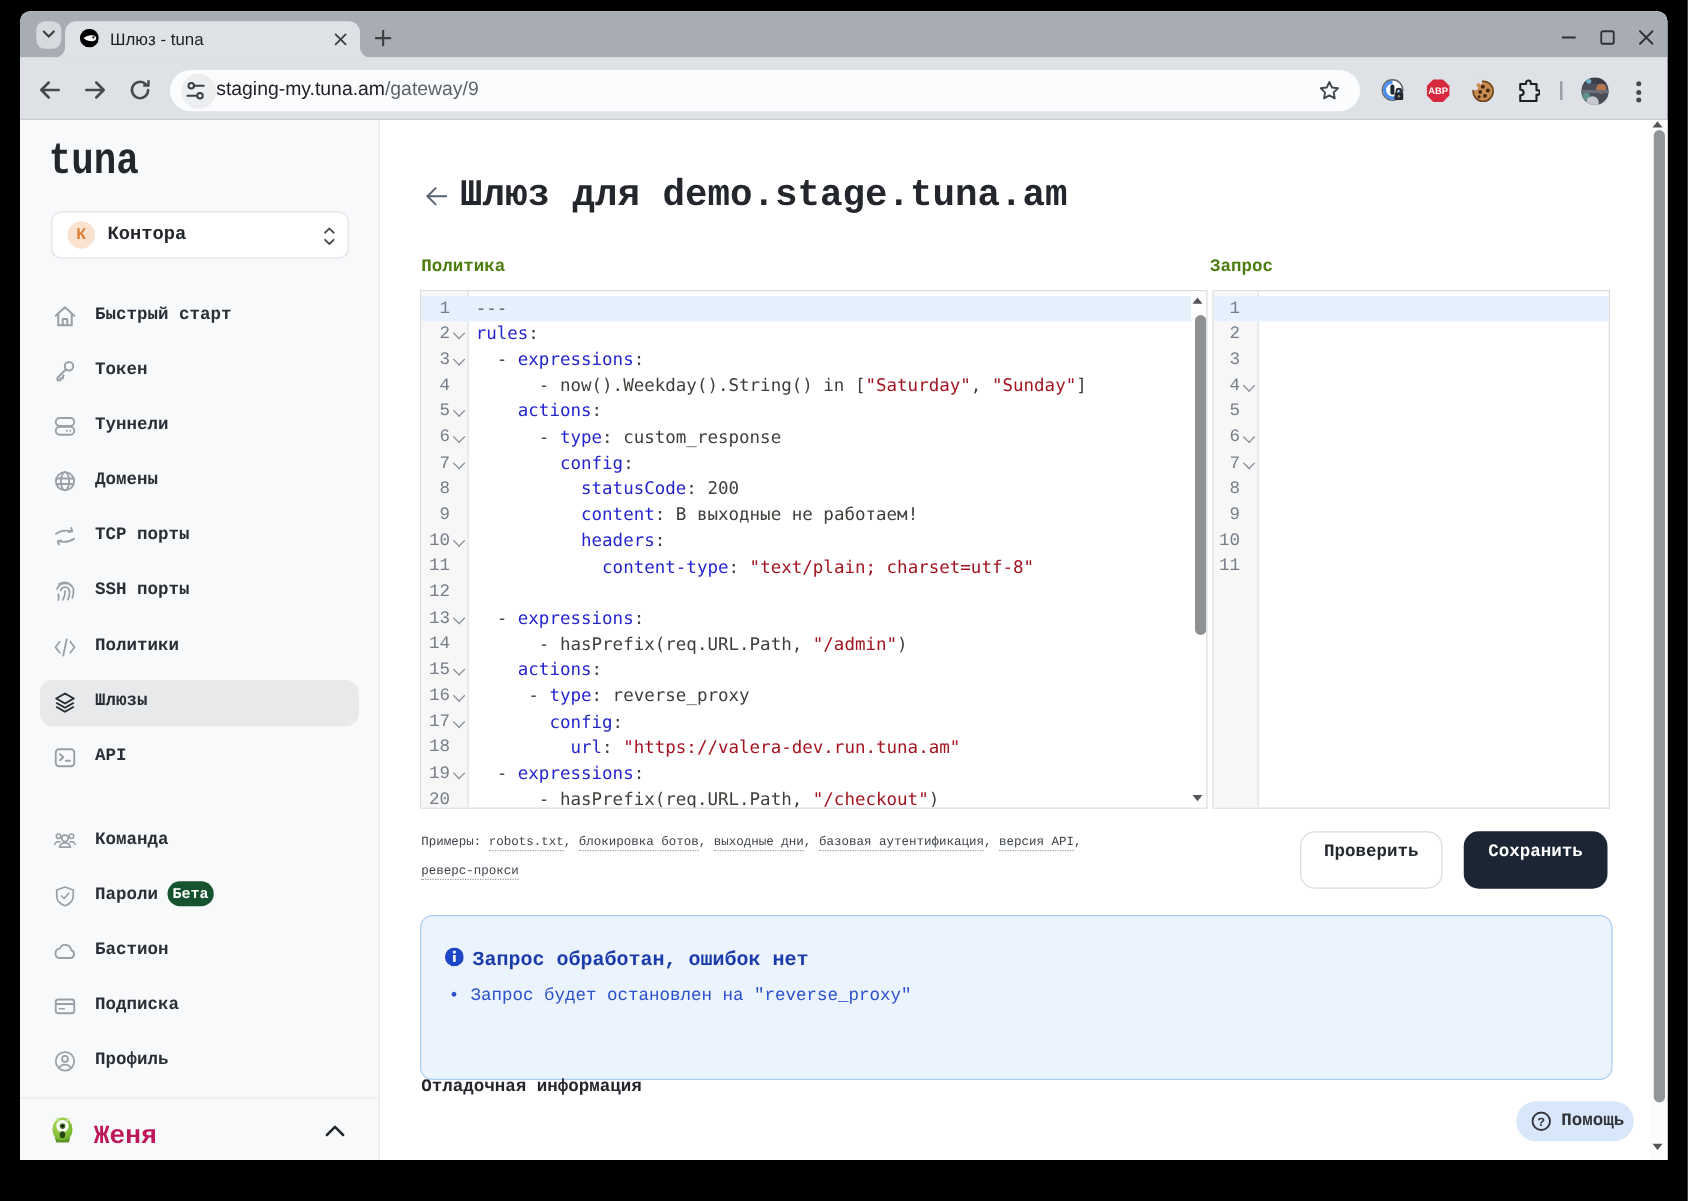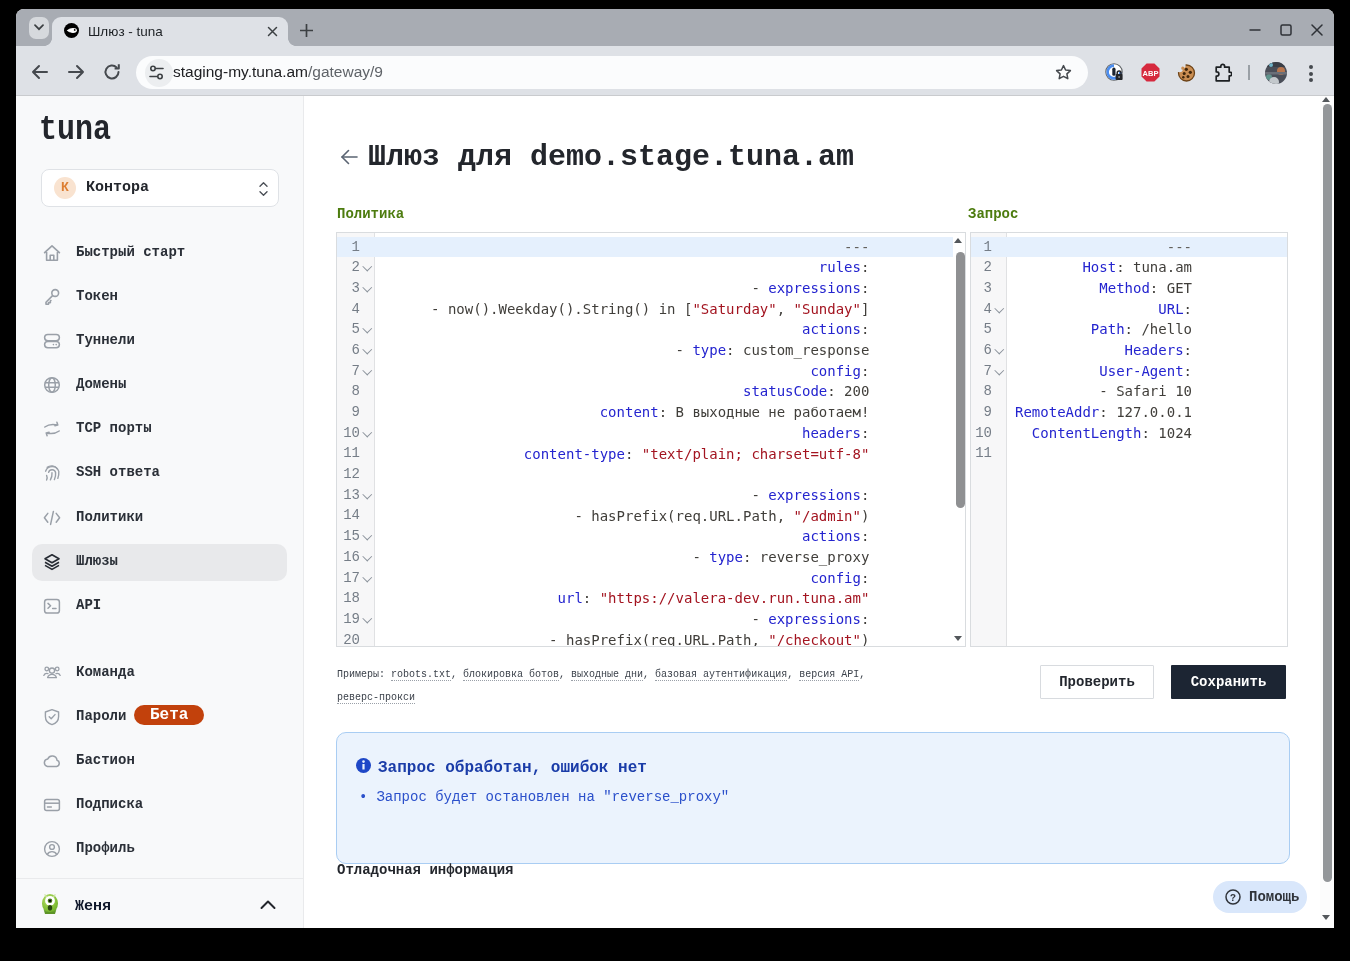--- a/index.html
+++ b/index.html
@@ -33,48 +33,48 @@
     border:1px solid #dfe2e6; border-radius:8px; }
   #orgsel .oc { position:absolute; left:12px; top:7px; width:22px; height:22px; border-radius:50%;
      background:#f9e3d0; color:#dd7e32; font-size:13px; font-weight:bold; text-align:center; line-height:22px; }
   #orgsel .on { position:absolute; left:44px; top:9px; font-size:15px; font-weight:bold; color:#23262c; }
   .nav { position:absolute; left:0; width:287px; height:37px; }
   .nav .ic { position:absolute; left:26px; top:8px; width:20px; height:20px; }
   .nav .tx { position:absolute; left:60px; top:9px; font-size:14px; font-weight:bold; color:#2a2f37; }
   .nav.sel { left:16px; width:255px; border-radius:10px; background:#e8e9eb; }
   .nav.sel .ic { left:10px; }
   .nav.sel .tx { left:44px; }
-  #beta { position:absolute; left:58px; top:-3px; height:20px; padding:0 16px; border-radius:10px;
-    background:#c2410c; color:#fff; font-size:16px; font-weight:bold; line-height:20px; }
+  #beta { position:absolute; left:58px; top:-3px; height:20px; padding:0 4px; border-radius:10px;
+    background:#14532d; color:#fff; font-size:12px; font-weight:bold; line-height:20px; }
   #userrow { position:absolute; left:0; top:782px; width:287px; height:50px; border-top:1px solid #e9eaec; }
   
   #main { position:absolute; left:288px; top:0; width:1030px; height:832px; background:#fff; }
   #backarr { position:absolute; left:36px; top:53px; width:18px; height:16px; }
   #title { position:absolute; left:64px; top:44px; font-size:30px; font-weight:bold; color:#23262c; }
   .collabel { position:absolute; top:110px; font-size:14px; font-weight:bold; color:#4d7c0f; }
   
   .ed { position:absolute; top:136px; height:415px; border:1px solid #d9dcdf; background:#fff; overflow:hidden; }
   .gutbg { position:absolute; left:0; top:0; height:100%; background:#f7f7f8; border-right:1px solid #e0e1e3; }
   .actline { position:absolute; left:0; top:3.5px; width:100%; height:20.7px; background:#e5f0fd; }
   .gutnums { position:absolute; top:3.5px; font-size:14px; line-height:20.7px; color:#757d87; text-align:right; }
   .gutnums div { position:relative; height:20.7px; }
   .gutnums .fold::after { content:""; position:absolute; width:5.5px; height:5.5px;
     border-right:1.3px solid #8b929b; border-bottom:1.3px solid #8b929b; transform:rotate(45deg);
     right:-10px; top:6px; }
-  .codepre { position:absolute; top:3.5px; font-size:14px; line-height:20.7px; color:#403e3a; white-space:pre;text-align:right; }
+  .codepre { position:absolute; top:3.5px; font-size:14px; line-height:20.7px; color:#403e3a; white-space:pre; }
   .k { color:#2424cf; } .s { color:#a31420; } .m { color:#63615c; }
   
   .edsb { position:absolute; right:0; top:0; width:12px; height:100%; background:#fff; }
   .edsb .th { position:absolute; left:2.5px; top:19px; width:9px; height:256px; border-radius:5px; background:#8f9092; }
   .tri-u { width:0; height:0; border-left:4.5px solid transparent; border-right:4.5px solid transparent; border-bottom:5.5px solid #53575b; }
   .tri-d { width:0; height:0; border-left:4.5px solid transparent; border-right:4.5px solid transparent; border-top:5.5px solid #53575b; }
   
   #primery { position:absolute; left:33px; top:567px; width:560px; font-size:10px; line-height:23px; color:#3c424b; }
   #primery a { color:#3c424b; text-decoration:none; border-bottom:1.4px dotted #9aa0a8; }
-  .btn { position:absolute; top:569px; height:34px; border-radius:1px; font-size:14px; font-weight:bold;
+  .btn { position:absolute; top:569px; height:46px; border-radius:12px; font-size:14px; font-weight:bold;
      text-align:center; line-height:34px; }
   #btncheck { left:736px; width:114px; background:#fff; border:1px solid #d8dbdf; color:#23272e; line-height:32px; }
   #btnsave { left:867px; width:115px; background:#1c2533; color:#fff; }
   #infobox { position:absolute; left:32px; top:636px; width:954px; height:132px; background:#ebf3fd;
      border:1px solid #a9cdf3; border-radius:10px; }
   #infohead { position:absolute; left:41px; top:26px; font-size:16px; font-weight:bold; color:#1a3ca8; }
   #infobox ul { position:absolute; left:22px; top:54px; list-style:none; font-size:14px; line-height:20px; color:#2b50cb; }
   #infobox li::before { content:"\2022"; margin-right:9px; }
   #debug { position:absolute; left:33px; top:766px; font-size:14px; font-weight:bold; color:#23262c; }
   #help { position:absolute; left:909px; top:785px; width:94px; height:32px; border-radius:16px; background:#d9e7fb; }
@@ -242,21 +242,21 @@
             <span class="tx">TCP порты</span>
           </div>
           <div class="nav" style="top:359.4px">
             <svg class="ic" viewBox="0 0 20 20">
               <path d="M5.2 4.4 A7 7 0 0 1 15.3 5.8" fill="none" stroke="#9aa0a8" stroke-width="1.4" stroke-linecap="round"></path>
               <path d="M3.6 8.2 A7 7 0 0 1 16.8 8.4 C17 11 16.6 13.4 15.8 15.4" fill="none" stroke="#9aa0a8" stroke-width="1.4" stroke-linecap="round"></path>
               <path d="M6.6 9.4 A3.6 3.6 0 0 1 13.6 9.6 C13.8 12 13.4 14.6 12.4 16.6" fill="none" stroke="#9aa0a8" stroke-width="1.4" stroke-linecap="round"></path>
               <path d="M10 9.8 C10.2 12.2 9.6 14.8 8.4 16.8" fill="none" stroke="#9aa0a8" stroke-width="1.4" stroke-linecap="round"></path>
               <path d="M4.6 12.4 C5.4 14 5.2 15.6 4.6 17" fill="none" stroke="#9aa0a8" stroke-width="1.4" stroke-linecap="round"></path>
             </svg>
-            <span class="tx">SSH ответа</span>
+            <span class="tx">SSH порты</span>
           </div>
           <div class="nav" style="top:403.5px">
             <svg class="ic" viewBox="0 0 20 20">
               <path d="M5.8 5.4 L2.4 9.8 L5.8 14.2 M14.2 5.4 L17.6 9.8 L14.2 14.2 M11.4 3.4 L8.6 16.4" fill="none" stroke="#9aa0a8" stroke-width="1.5" stroke-linecap="round" stroke-linejoin="round"></path>
             </svg>
             <span class="tx">Политики</span>
           </div>
           <div class="nav sel" style="top:447.6px">
             <svg class="ic" viewBox="0 0 20 20">
               <path d="M10 2.8 L17 6.8 L10 10.8 L3 6.8 Z" fill="none" stroke="#262b33" stroke-width="1.6" stroke-linejoin="round"></path>
@@ -324,21 +324,21 @@
           </radialGradient>
             </defs>
           <ellipse cx="11" cy="10.5" rx="8" ry="9.5" fill="url(#mk)"></ellipse>
           <path d="M4.5 16 C6 20 16 20 17.5 16 L16 21 H6 Z" fill="#5d9427"></path>
           <circle cx="11" cy="7.8" r="4.9" fill="#fff"></circle>
           <circle cx="11" cy="7.8" r="2.3" fill="#49761c"></circle>
           <circle cx="11" cy="7.8" r="1.1" fill="#000"></circle>
           <ellipse cx="11" cy="14.8" rx="2.2" ry="2.8" fill="#28470f"></ellipse>
           <path d="M6 1.8 L7.2 3.4 M16 1.8 L14.8 3.4" stroke="#cfe6a8" stroke-width="1.4" stroke-linecap="round"></path>
         </svg>
-        <div class="abs" style="left:59px;top:19px;font-size:15px;font-weight:bold;color:#0f172a">Женя</div>
+        <div class="abs" style="left:59px;top:19px;font-size:21px;font-weight:bold;color:#be185d">Женя</div>
         <svg class="abs" style="left:244px;top:21px" width="16" height="10" viewBox="0 0 16 10">
             <path d="M1.5 8 L8 1.5 L14.5 8" fill="none" stroke="#23262c" stroke-width="2" stroke-linecap="round" stroke-linejoin="round"></path>
           </svg>
       </div>
     </div>
     <div id="main">
       <svg id="backarr" viewBox="0 0 18 16">
           <path d="M17 8 L2 8" fill="none" stroke="#5a6472" stroke-width="1.6" stroke-linecap="round"></path>
           <path d="M8.5 1.5 L2 8 L8.5 14.5" fill="none" stroke="#5a6472" stroke-width="1.6" stroke-linecap="round" stroke-linejoin="round"></path>
         </svg>
@@ -405,30 +405,20 @@
             <div>3</div>
             <div class="fold">4</div>
             <div>5</div>
             <div class="fold">6</div>
             <div class="fold">7</div>
             <div>8</div>
             <div>9</div>
             <div>10</div>
             <div>11</div>
         </div>
-        <pre class="codepre" style="left:44px"><span class="m">---</span>
-<span class="k">Host</span>: tuna.am
-<span class="k">Method</span>: GET
-<span class="k">URL</span>:
-  <span class="k">Path</span>: /hello
-<span class="k">Headers</span>:
-  <span class="k">User-Agent</span>:
-    - Safari 10
-<span class="k">RemoteAddr</span>: 127.0.0.1
-<span class="k">ContentLength</span>: 1024</pre>
       </div>
       <div id="primery">Примеры: <a>robots.txt</a>, <a>блокировка ботов</a>, <a>выходные дни</a>, <a>базовая аутентификация</a>, <a>версия API</a>, <a>реверс-прокси</a></div>
       <div class="btn" id="btncheck">Проверить</div>
       <div class="btn" id="btnsave">Сохранить</div>
       <div id="infobox">
         <svg class="abs" style="left:19px;top:25px" width="15" height="15" viewBox="0 0 15 15">
           <circle cx="7.5" cy="7.5" r="7.5" fill="#1e47c7"></circle>
           <rect x="6.4" y="6" width="2.2" height="5.5" fill="#ebf3fd"></rect>
           <circle cx="7.5" cy="3.6" r="1.3" fill="#ebf3fd"></circle>
         </svg>

